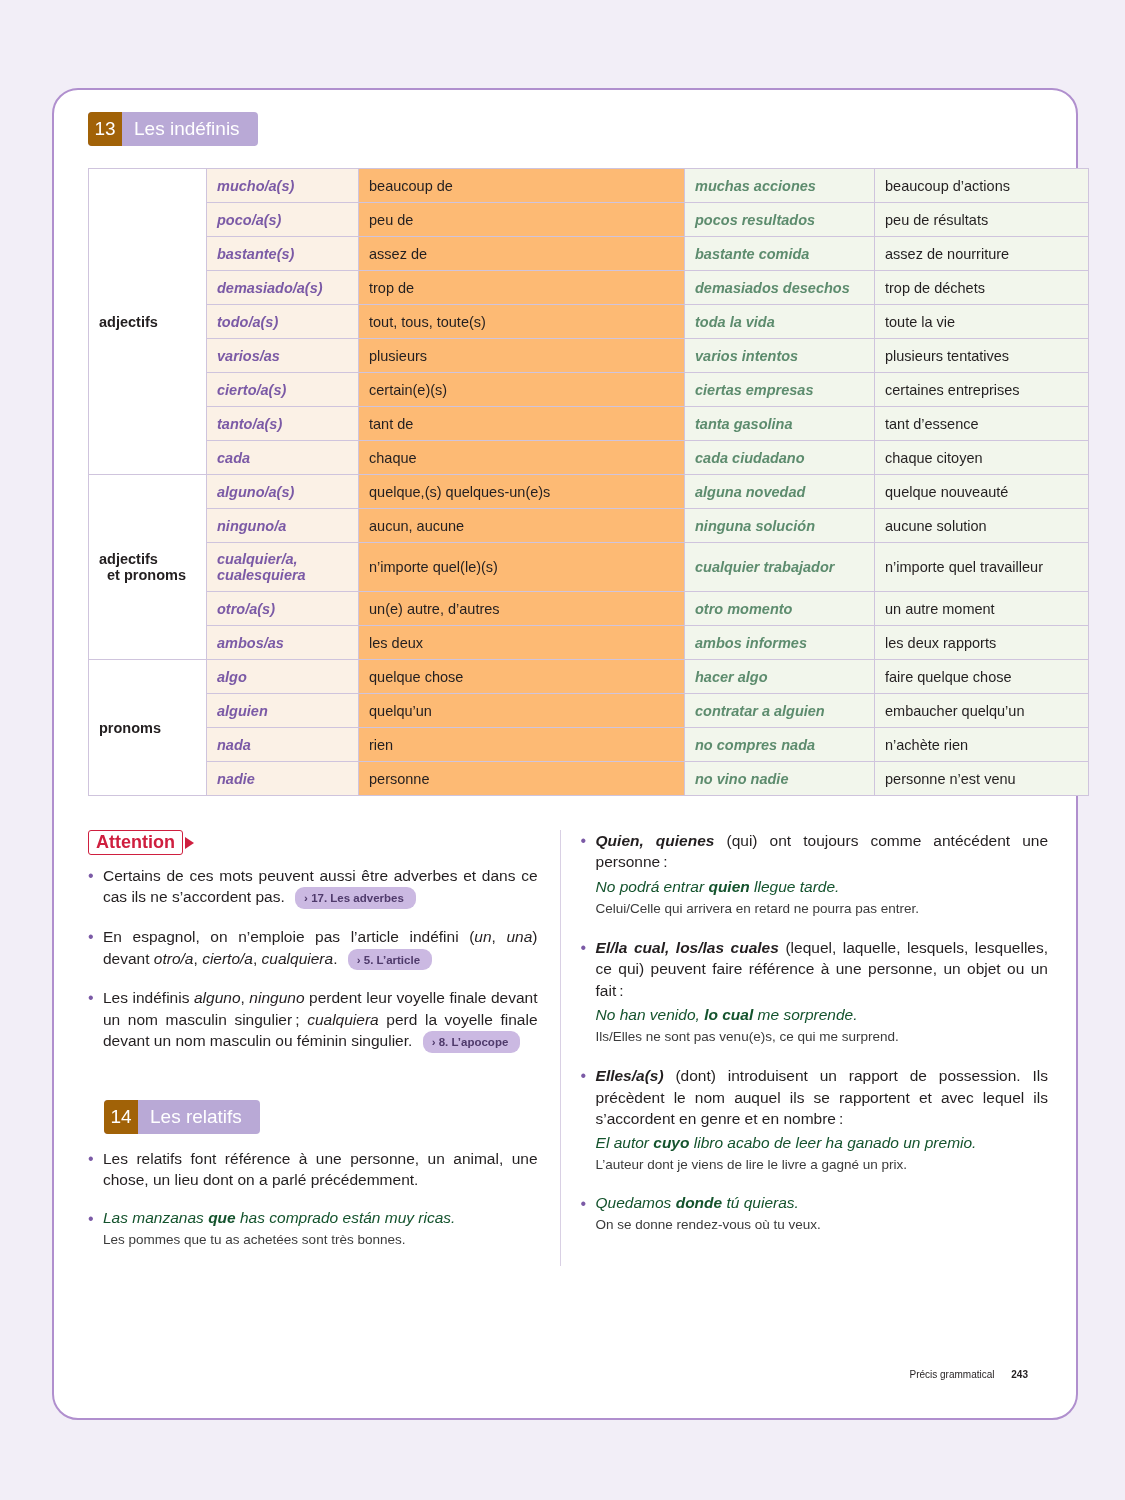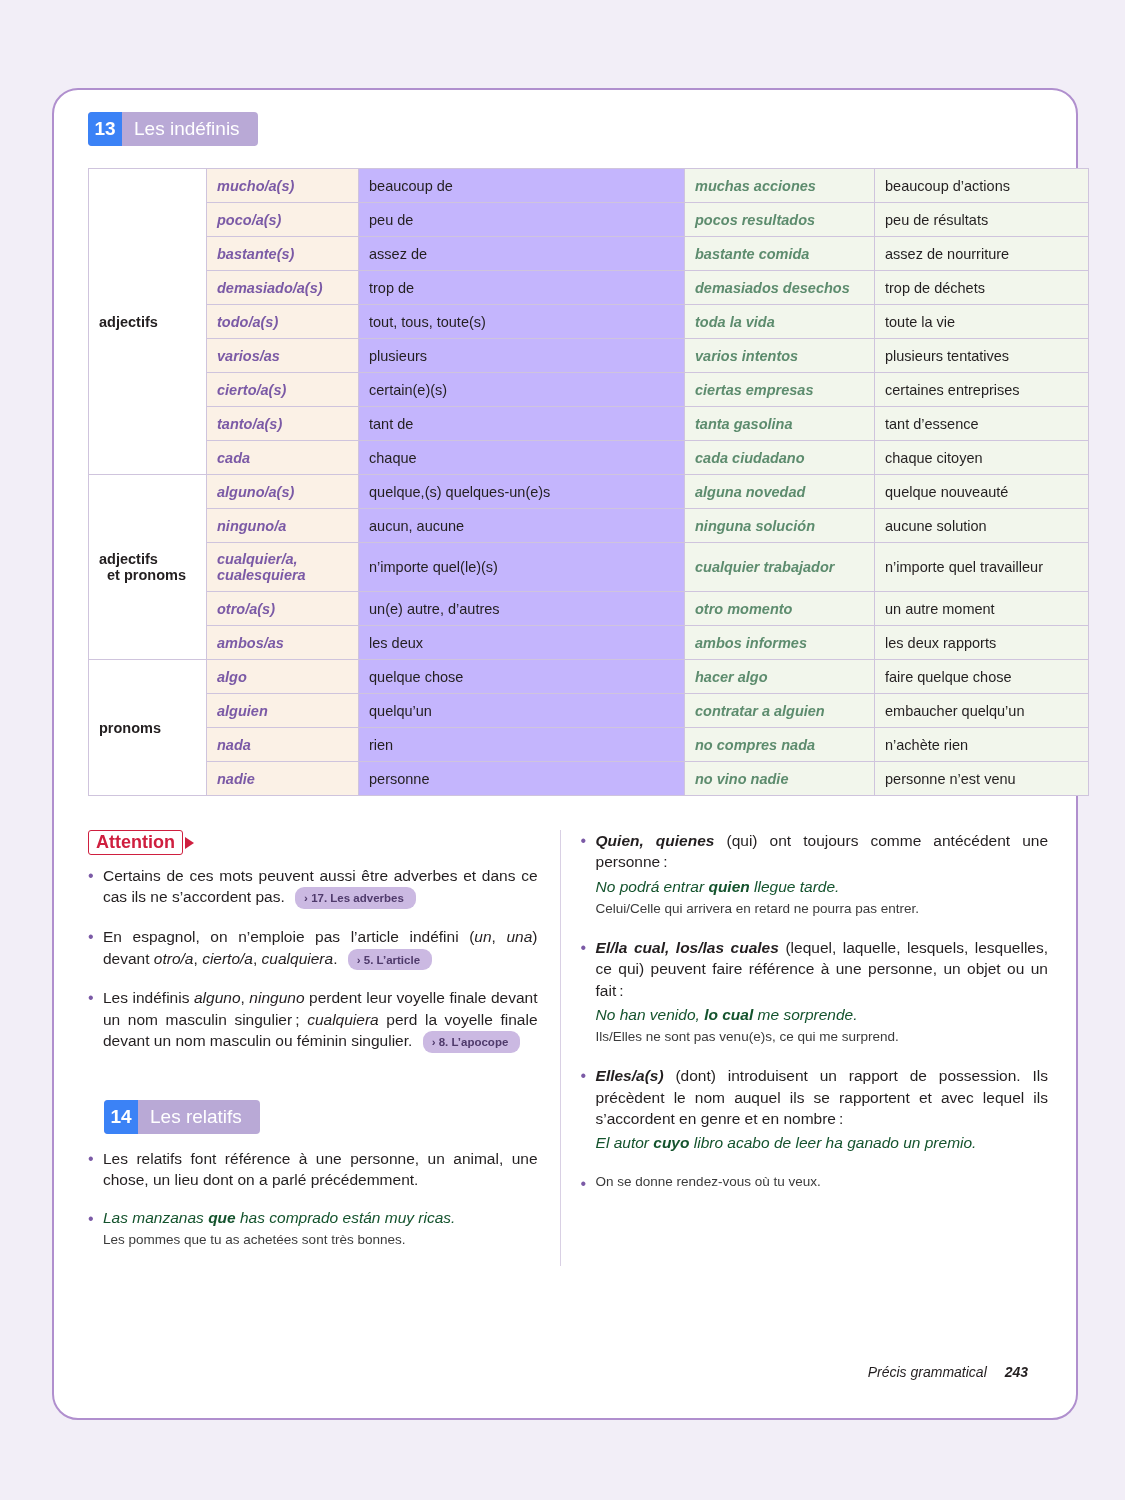--- a/index.html
+++ b/index.html
@@ -21,22 +21,22 @@
   }
   .inner { position:absolute; left:18px; top:22px; width:990px; }
 
   
   .sec-head {
     display:inline-flex; align-items:stretch;
     background:#b9a9d6; border-radius:4px;
     height:34px; margin-left:16px;
   }
   .sec-num {
-    background:#3b82f6; color:#ffffff;
-    font-weight:bold; font-size:19px;
+    background:#a16207; color:#ffffff;
+    font-weight:normal; font-size:19px;
     display:flex; align-items:center; justify-content:center;
     width:34px; border-radius:4px 0 0 4px;
   }
   .sec-title {
     color:#ffffff; font-size:19px; font-weight:500;
     display:flex; align-items:center;
     padding:0 18px 0 12px;
   }
 
   
@@ -63,21 +63,21 @@
   }
   td.es {
     width:152px;
     color:#7b5aa6;
     font-style:italic;
     font-weight:bold;
     background:#fbf1e6;
   }
   td.fr {
     width:326px;
-    background:#c4b5fd;
+    background:#fdba74;
     color:#231f20;
   }
   td.es2 {
     width:190px;
     color:#5d8c6e;
     font-style:italic;
     font-weight:bold;
     background:#f2f6ec;
   }
   td.fr2 {
@@ -161,23 +161,22 @@
   }
 
   .r-item { margin-bottom:19px; position:relative; padding-left:15px; font-size:15.5px; line-height:1.38; }
   .r-item:before { content:"•"; position:absolute; left:0; top:0; color:#7b5aa6; font-size:16px; }
   .r-item .lead { font-weight:bold; font-style:italic; }
   .r-item p.txt { margin:0; text-align:justify; }
 
   .footer {
     position:absolute;
     right:48px; bottom:38px;
-    font-size:14px;
+    font-size:10px;
     color:#231f20;
-    font-style:italic;
   }
   .footer .pg { font-weight:bold; margin-left:14px; }
   .sec2 { margin-top:30px; }
 </style>
 </head>
 <body>
 
 <div class="page">
   <div class="inner">
 
@@ -339,22 +338,24 @@
               <div class="fr-ex">Celui/Celle qui arrivera en retard ne pourra pas entrer.</div>
             </div>
             <div class="r-item">
               <p class="txt"><span class="lead">El/la cual, los/las cuales</span> (lequel, laquelle, lesquels, lesquelles, ce qui) peuvent faire référence à une personne, un objet ou un fait :</p>
               <div class="es-ex">No han venido, <b>lo cual</b> me sorprende.</div>
               <div class="fr-ex">Ils/Elles ne sont pas venu(e)s, ce qui me surprend.</div>
             </div>
             <div class="r-item">
               <p class="txt"><span class="lead">Elles/a(s)</span> (dont) introduisent un rapport de possession. Ils précèdent le nom auquel ils se rapportent et avec lequel ils s’accordent en genre et en nombre :</p>
               <div class="es-ex">El autor <b>cuyo</b> libro acabo de leer ha ganado un premio.</div>
+              <div class="fr-ex">L’auteur dont je viens de lire le livre a gagné un prix.</div>
             </div>
             <div class="r-item">
+              <div class="es-ex">Quedamos <b>donde</b> tú quieras.</div>
               <div class="fr-ex">On se donne rendez-vous où tu veux.</div>
             </div>
           </div>
       </div>
     </div>
 
   </div>
 
   <div class="footer">
     <span>Précis grammatical</span>

